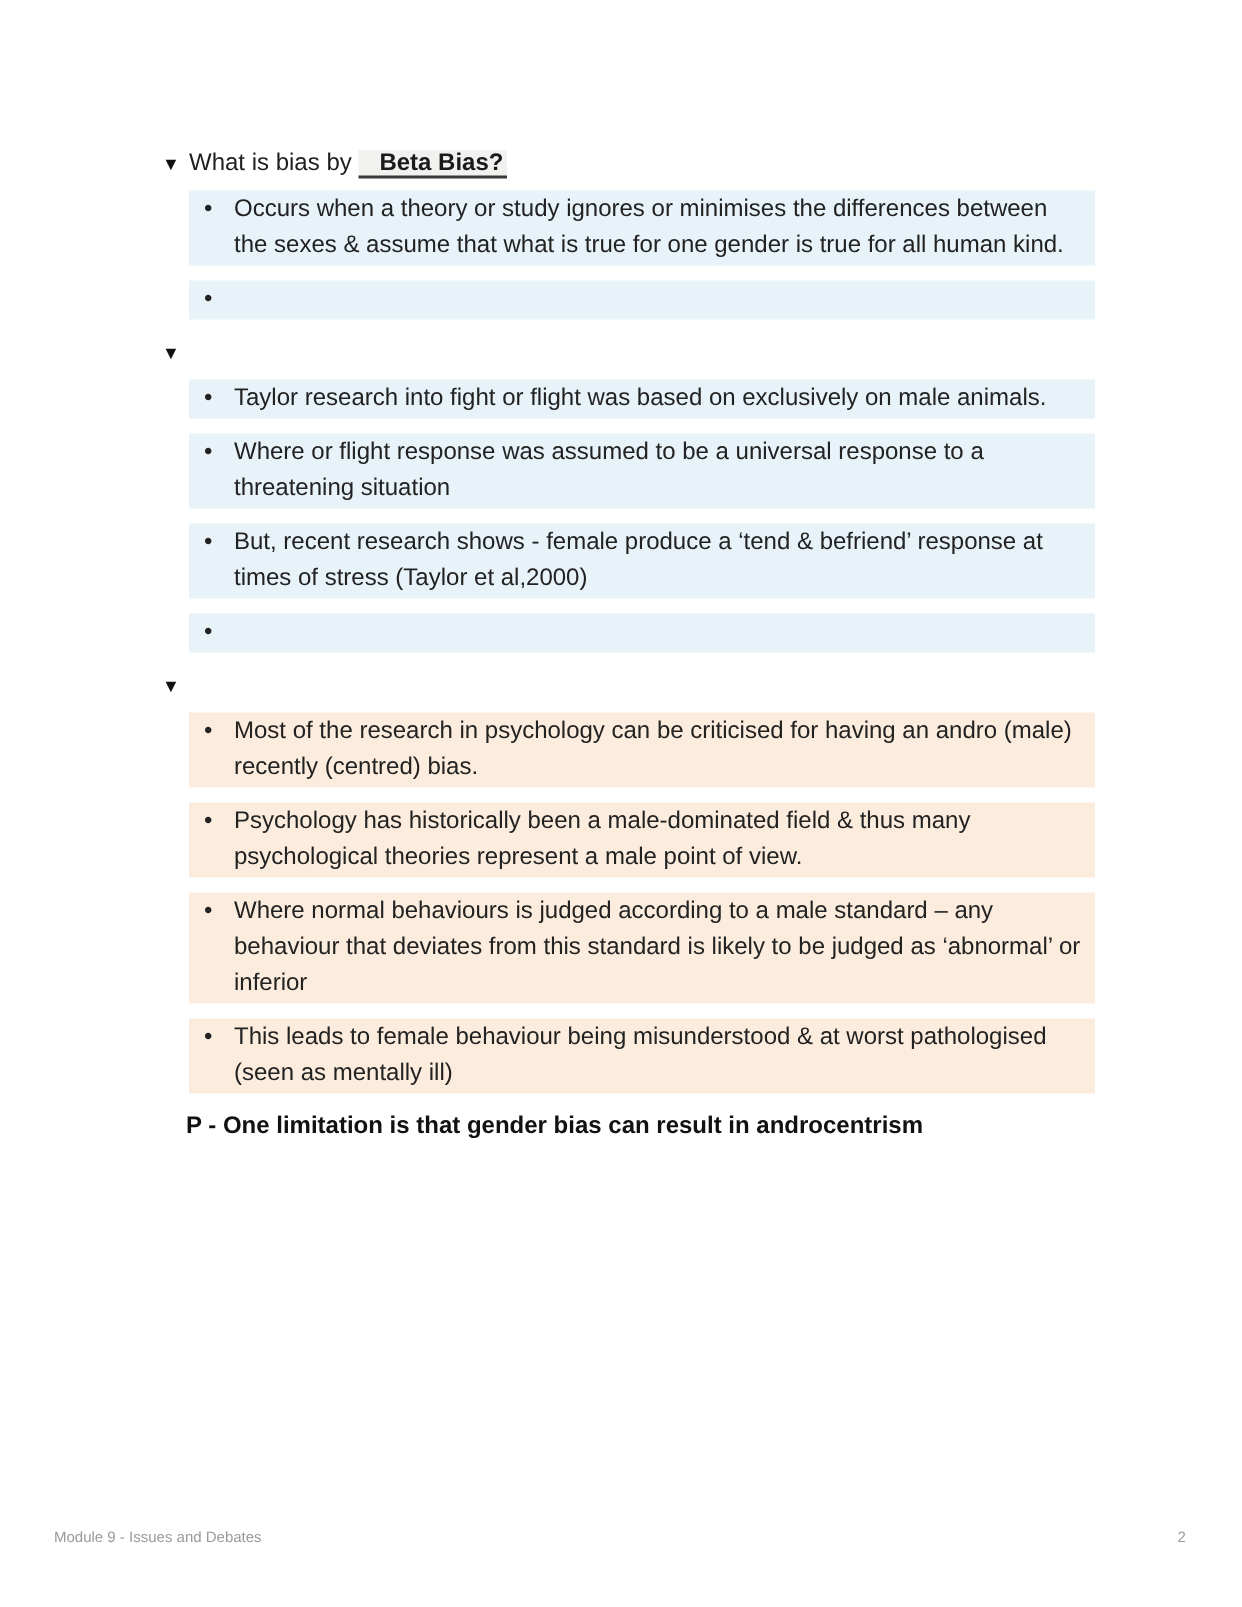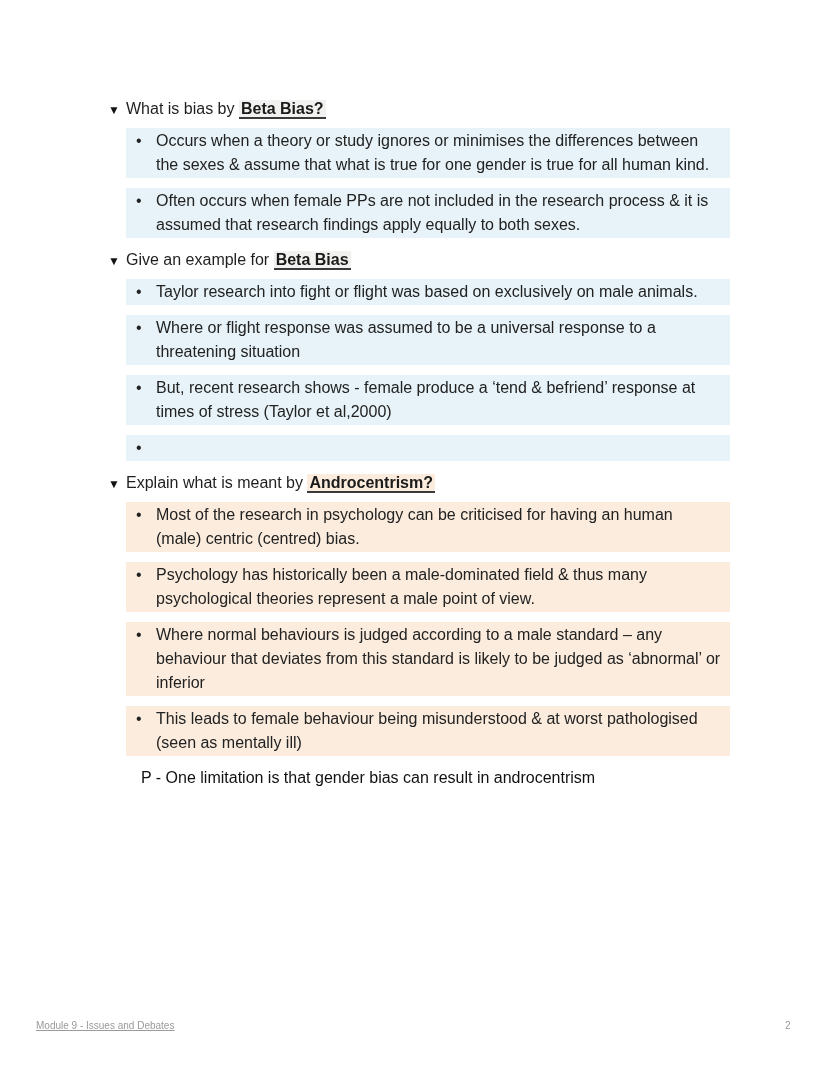--- a/index.html
+++ b/index.html
@@ -18,45 +18,45 @@
       margin-bottom: 6px;
       cursor: pointer;
     }
     .triangle {
       display: inline-block; width: 18px; font-size: 12px; line-height: 24px;
       color: #111;
     }
     .hl {
       font-weight: bold; color: #1a1a1a;
       border-bottom: 2px solid #3a3a3a;
-      padding: 0 2px 0 2px;
+      padding: 0 2px 0 14px;
       line-height: 20px;
     }
     .hl.gray { background: #f1f1ef; }
     .hl.peach { background: #fbecdd; }
 
     .callouts { margin-left: 18px; }
     .callout {
       display: flex; align-items: flex-start;
       font-size: 16px; line-height: 24px; color: #222;
       padding: 1px 8px 1px 10px;
       margin-bottom: 10px;
       box-sizing: border-box; width: 604px;
     }
     .callout.blue { background: #e7f3f8; }
     .callout.peach { background: #fbecdd; }
     .bullet { width: 20px; flex: 0 0 20px; font-size: 16px; line-height: 24px; }
     .ctext { flex: 1; }
 
-    .pe { margin-left: 33px; width: 600px; font-weight: normal; font-size: 16px; line-height: 24px; color: #111; }
+    .pe { margin-left: 16px; width: 600px; font-weight: bold; font-size: 16px; line-height: 24px; color: #111; }
     .pe p { margin: 0 0 9px 0; }
 
     .footer-left {
       position: absolute; left: 36px; top: 1020px;
-      font-size: 10px; color: #9a9a9a; text-decoration: underline;
+      font-size: 10px; color: #9a9a9a;
     }
     .footer-right {
       position: absolute; left: 785px; top: 1020px;
       font-size: 10px; color: #9a9a9a;
     }
   </style>
 </head>
 <body>
 
 <div class="page">
@@ -69,31 +69,27 @@
           <span>What is bias by </span><span class="hl gray">Beta Bias?</span>
         </span>
       </div>
       <div class="callouts">
         <div class="callout blue">
           <span class="bullet">•</span>
           <span class="ctext">Occurs when a theory or study ignores or minimises the differences between the sexes &amp; assume that what is true for one gender is true for all human kind.</span>
         </div>
         <div class="callout blue">
           <span class="bullet">•</span>
-          <span class="ctext">Often occurs when female PPs are not included in the research process &amp; it is assumed that research findings apply equally to both sexes.</span>
         </div>
       </div>
     </div>
 
     <div class="toggle">
       <div class="toggle-head">
         <span class="triangle">▼</span>
-        <span>
-          <span>Give an example for </span><span class="hl gray">Beta Bias</span>
-        </span>
       </div>
       <div class="callouts">
         <div class="callout blue">
           <span class="bullet">•</span>
           <span class="ctext">Taylor research into fight or flight was based on exclusively on male animals.</span>
         </div>
         <div class="callout blue">
           <span class="bullet">•</span>
           <span class="ctext">Where or flight response was assumed to be a universal response to a threatening situation</span>
         </div>
@@ -103,28 +99,25 @@
         </div>
         <div class="callout blue">
           <span class="bullet">•</span>
         </div>
       </div>
     </div>
 
     <div class="toggle">
       <div class="toggle-head">
         <span class="triangle">▼</span>
-        <span>
-          <span>Explain what is meant by </span><span class="hl peach">Androcentrism?</span>
-        </span>
       </div>
       <div class="callouts">
         <div class="callout peach">
           <span class="bullet">•</span>
-          <span class="ctext">Most of the research in psychology can be criticised for having an human (male) centric (centred) bias.</span>
+          <span class="ctext">Most of the research in psychology can be criticised for having an andro (male) recently (centred) bias.</span>
         </div>
         <div class="callout peach">
           <span class="bullet">•</span>
           <span class="ctext">Psychology has historically been a male-dominated field &amp; thus many psychological theories represent a male point of view.</span>
         </div>
         <div class="callout peach">
           <span class="bullet">•</span>
           <span class="ctext">Where normal behaviours is judged according to a male standard – any behaviour that deviates from this standard is likely to be judged as ‘abnormal’ or inferior</span>
         </div>
         <div class="callout peach">

